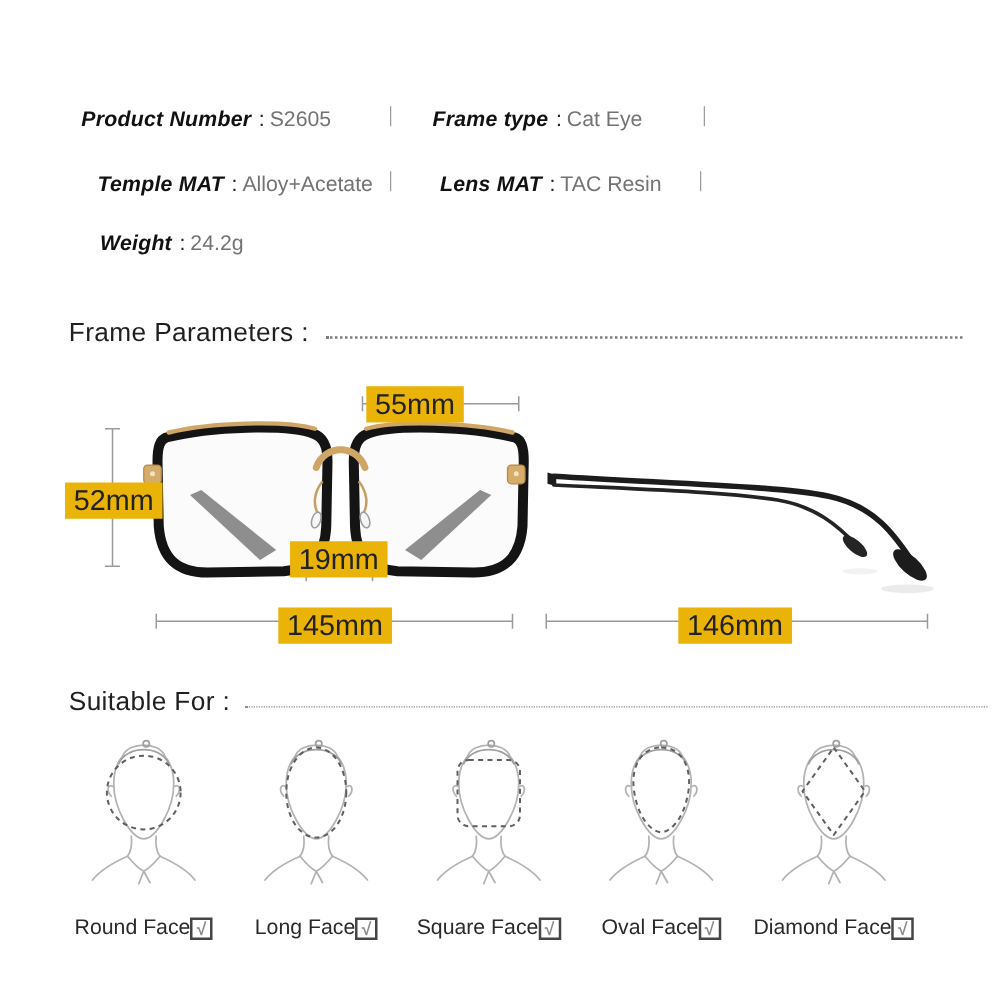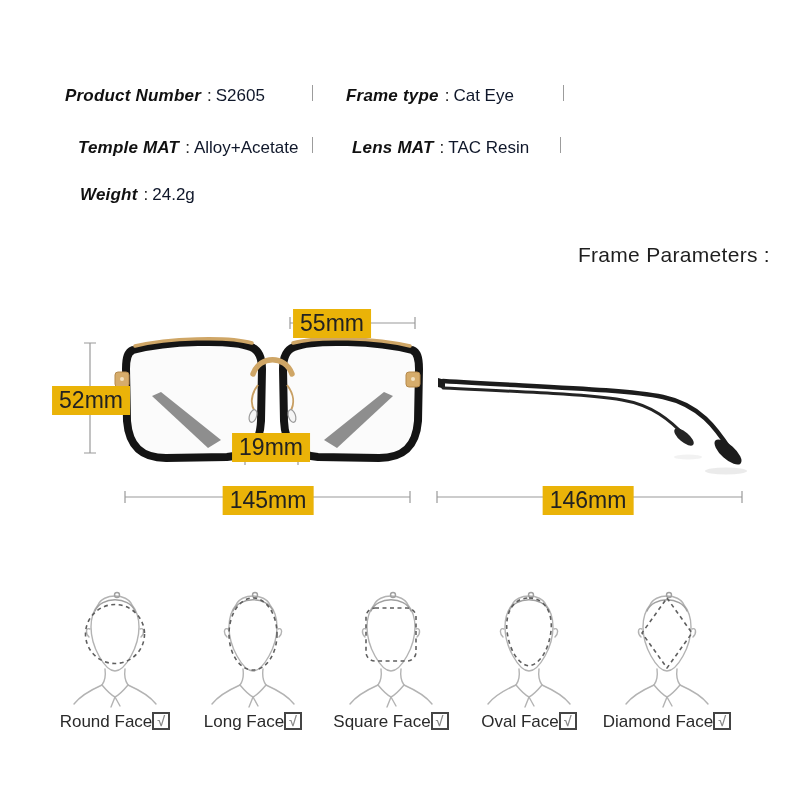--- a/index.html
+++ b/index.html
@@ -4,21 +4,21 @@
 <style>
   html,body{margin:0;padding:0;background:#fff;}
   .page{
     position:relative;width:800px;height:800px;background:#ffffff;overflow:hidden;
     font-family:"Liberation Sans", sans-serif;color:#1c1c1c;
   }
   
   .spec-cell{position:absolute;font-size:17px;white-space:nowrap;}
   .spec-label{font-weight:bold;color:#111;letter-spacing:.2px;font-style:italic;}
   .spec-colon{margin:0 4px 0 6px;color:#222;}
-  .spec-value{color:#0f172a;}
+  .spec-value{color:#737373;}
   .wrap-value{display:inline-block;vertical-align:top;}
   .wrap-value span{display:block;line-height:21px;}
   .spec-divider{position:absolute;width:1px;height:16px;background:#9c9c9c;}
   
   .section-row{position:absolute;display:flex;align-items:flex-end;}
   .section-title{font-size:21px;color:#1f1f1f;letter-spacing:.3px;white-space:nowrap;line-height:22px;}
   .dots-coarse{flex:1;height:0;border-top:2.5px dotted #7e7e7e;margin:0 0 7px 14px;}
   .dots-fine{flex:1;height:0;border-top:1.5px dotted #8d8d8d;margin:0 0 7px 12px;}
   
   .diagram{position:absolute;left:0;top:300px;width:800px;height:220px;}
@@ -26,21 +26,21 @@
   .dim-label{
     position:absolute;font-size:23px;color:#222;background:#eab308;
     padding:1px 7px;white-space:nowrap;transform:translateX(-50%);
   }
   
   .faces-row{position:absolute;left:46px;top:585px;width:690px;
     display:grid;grid-template-columns:repeat(5,1fr);justify-items:center;}
   .face-labels-row{position:absolute;left:46px;top:712px;width:690px;
     display:grid;grid-template-columns:repeat(5,1fr);justify-items:center;
     font-size:17px;color:#2a2a2a;}
-  .face-label{display:flex;align-items:flex-start;gap:0;white-space:nowrap;}
+  .face-label{display:flex;align-items:flex-end;gap:0;white-space:nowrap;margin-top:20px;}
   .checkbox{
     width:14px;height:14px;border:2px solid #454545;display:inline-flex;
     align-items:center;justify-content:center;font-size:14px;font-weight:bold;
     color:#8a8a8a;line-height:1;background:#fff;
   }
 </style>
 </head>
 <body>
 
 <div class="page">
@@ -60,21 +60,21 @@
   <div class="spec-divider" style="left:312px;top:137px"></div>
   <div class="spec-cell" style="left:352px;top:138px">
     <span class="spec-label">Lens MAT</span><span class="spec-colon">:</span><span class="spec-value">TAC Resin</span>
   </div>
   <div class="spec-divider" style="left:560px;top:137px"></div>
 
   <div class="spec-cell" style="left:80px;top:185px">
     <span class="spec-label">Weight</span><span class="spec-colon">:</span><span class="spec-value">24.2g</span>
   </div>
 
-  <div class="section-row" style="left:55px;top:244px;width:715px;flex-direction:column;">
+  <div class="section-row" style="left:55px;top:256px;width:715px;">
     <span class="section-title">Frame Parameters :</span>
     <span class="dots-coarse"></span>
   </div>
 
   <div class="diagram">
     <svg width="800" height="220" viewBox="0 0 800 220">
 
       <g stroke="#9a9a9a" stroke-width="1.2">
         <path d="M290 23 H415 M290 17 V29 M415 17 V29"></path>
         <path d="M90 43 V153 M84 43 H96 M84 153 H96"></path>
@@ -119,20 +119,24 @@
       </g>
     </svg>
 
     <span class="dim-label" style="left:332px;top:9px">55mm</span>
     <span class="dim-label" style="left:91px;top:86px">52mm</span>
     <span class="dim-label" style="left:271px;top:133px">19mm</span>
     <span class="dim-label" style="left:268px;top:186px">145mm</span>
     <span class="dim-label" style="left:588px;top:186px">146mm</span>
   </div>
 
+  <div class="section-row" style="left:55px;top:551px;width:735px;">
+    <span class="section-title">Suitable For :</span>
+    <span class="dots-fine"></span>
+  </div>
 
   <div class="faces-row">
 
     <svg width="100" height="126" viewBox="0 0 100 126">
       <g fill="none" stroke="#b3b3b3" stroke-width="1.4" stroke-linecap="round">
         <path d="M33 20 C38 8 62 8 67 20 C72 26 74 34 74 42 C74 52 71 62 66 71 C61 80 55 86 50 86 C45 86 39 80 34 71 C29 62 26 52 26 42 C26 34 28 26 33 20 Z"></path>
         <path d="M30 26 C36 11 64 11 70 26" stroke="#a0a0a0"></path>
         <circle cx="52" cy="10" r="2.5" stroke="#a0a0a0"></circle>
         <path d="M25 44 C21 42 20 48 24 52 M75 44 C79 42 80 48 76 52"></path>
         <path d="M40 84 C41 92 40 96 37 100 M60 84 C59 92 60 96 63 100"></path>

